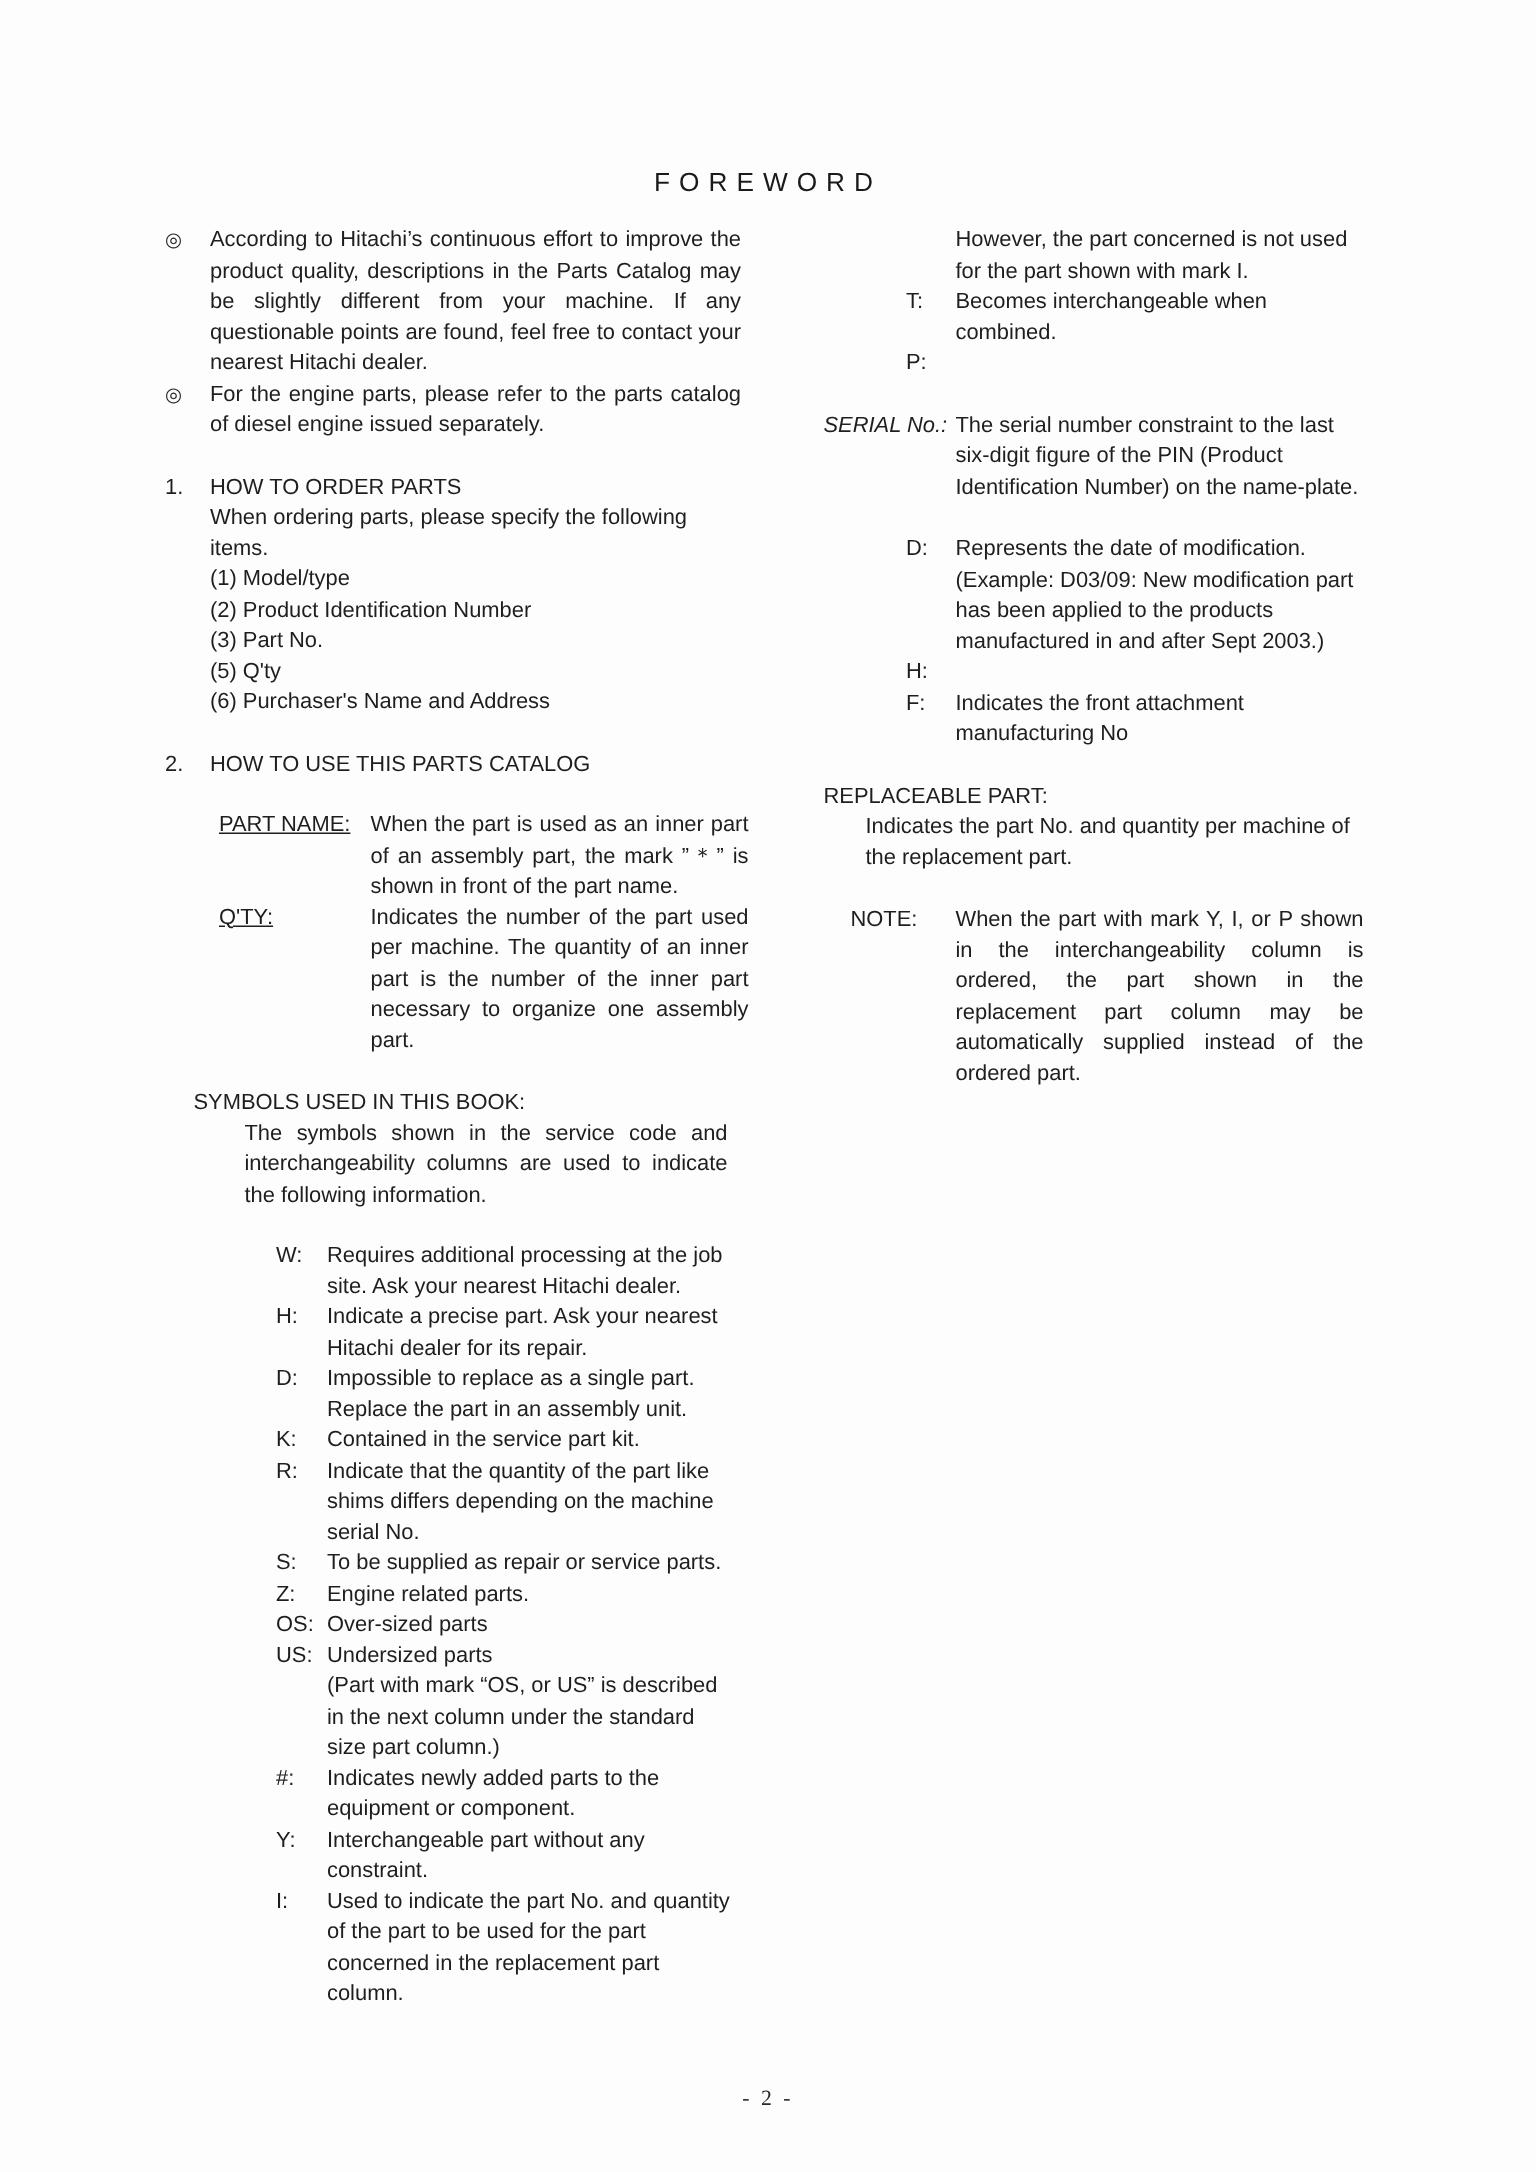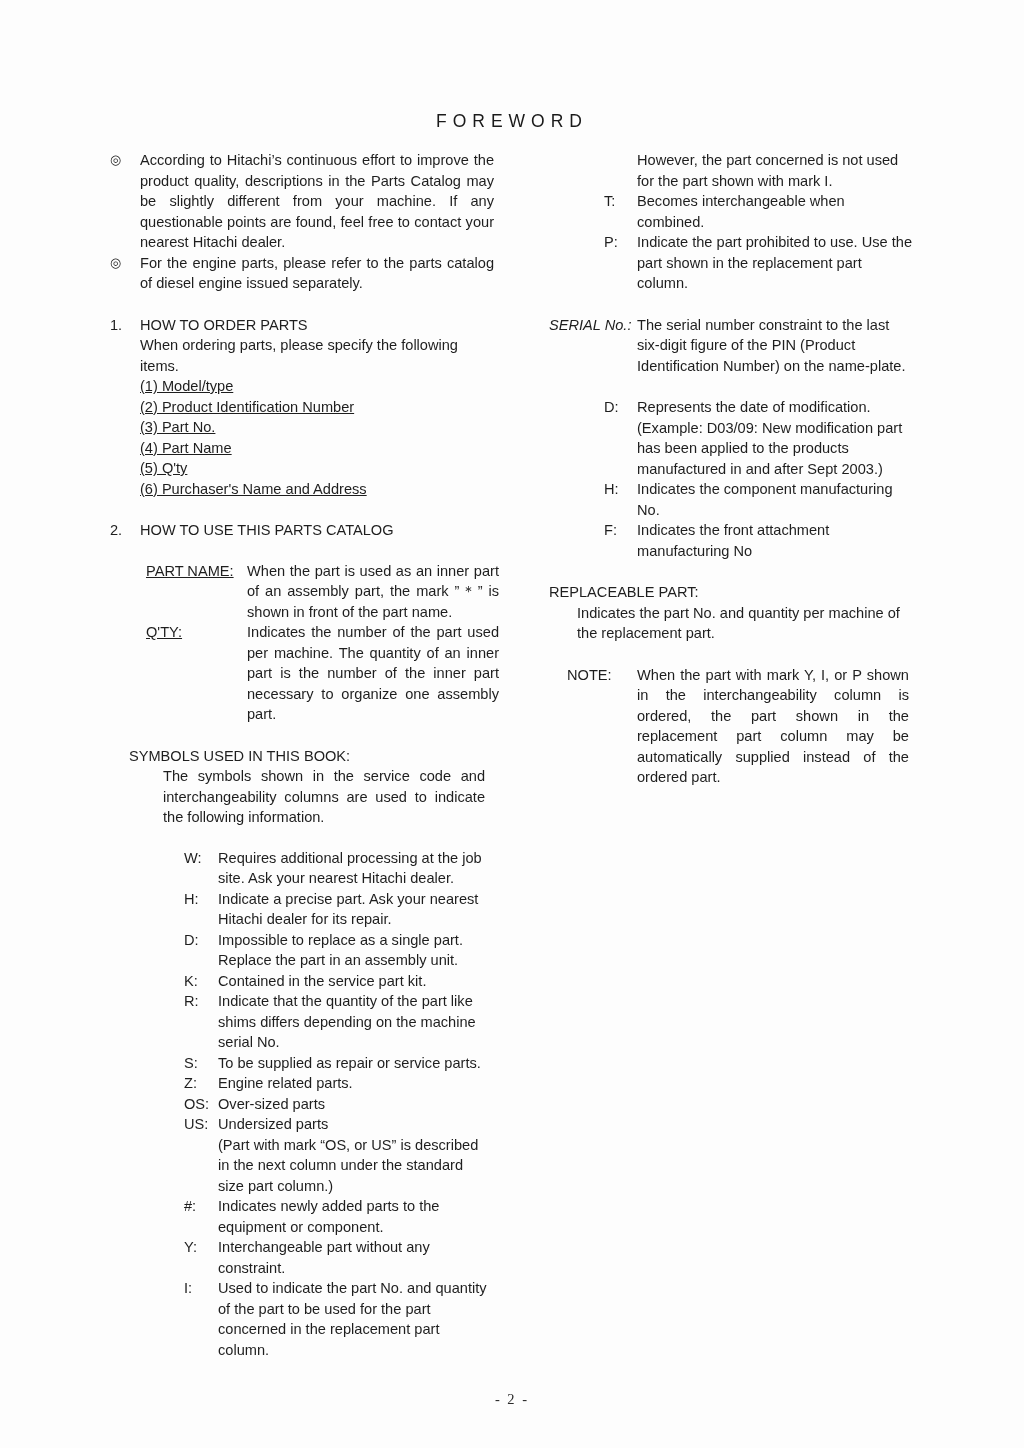--- a/index.html
+++ b/index.html
@@ -36,21 +36,21 @@
 
   
   .bullet-row { display: flex; }
   .bullet-marker { width: 30px; font-size: 13px; flex: none; }
   .bullet-text { width: 354px; flex: none; }
 
   .sec-head { display: flex; }
   .sec-num { width: 30px; flex: none; }
   .sec-title { flex: 1; }
   .intro { margin-left: 30px; width: 340px; }
-  .ordered-items { margin-left: 30px; text-decoration: underline; }
+  .ordered-items { margin-left: 30px; }
 
   .defs { margin-left: 36px; }
   .def-row { display: flex; }
   .def-label { width: 101px; flex: none; text-decoration: underline; }
   .def-text { width: 252px; flex: none; }
 
   .sym-head { margin-left: 19px; }
   .sym-intro { margin-left: 53px; width: 322px; }
   .sym-list { margin-left: 74px; }
   .sym-row { display: flex; }
@@ -103,21 +103,20 @@
 
     <div class="sec-head mt21">
       <span class="sec-num">1.</span>
       <span class="sec-title">HOW TO ORDER PARTS</span>
     </div>
     <p class="intro">When ordering parts, please specify the following items.</p>
     <div class="ordered-items">
       <div>(1) Model/type</div>
       <div>(2) Product Identification Number</div>
       <div>(3) Part No.</div>
-      <div>(4) Part Name</div>
       <div>(5) Q'ty</div>
       <div>(6) Purchaser's Name and Address</div>
     </div>
 
     <div class="sec-head mt21">
       <span class="sec-num">2.</span>
       <span class="sec-title">HOW TO USE THIS PARTS CATALOG</span>
     </div>
 
     <div class="defs mt20">
@@ -192,38 +191,33 @@
 
     <p class="cont-para">However, the part concerned is not used for the part shown with mark I.</p>
 
     <div class="code-row">
       <span class="code-label">T:</span>
       <p class="code-text">Becomes interchangeable when
 combined.</p>
     </div>
     <div class="code-row">
       <span class="code-label">P:</span>
-      <p class="code-text">Indicate the part prohibited to use. Use the
-part shown in the replacement part
-column.</p>
     </div>
 
     <div class="serial-row mt21">
       <span class="serial-label">SERIAL No.:</span>
       <p class="serial-text">The serial number constraint to the last six-digit figure of the PIN (Product Identification Number) on the name-plate.</p>
     </div>
 
     <div class="code-row mt21">
       <span class="code-label">D:</span>
       <p class="code-text">Represents the date of modification. (Example: D03/09: New modification part has been applied to the products manufactured in and after Sept 2003.)</p>
     </div>
     <div class="code-row">
       <span class="code-label">H:</span>
-      <p class="code-text">Indicates the component manufacturing
-No.</p>
     </div>
     <div class="code-row">
       <span class="code-label">F:</span>
       <p class="code-text">Indicates the front attachment
 manufacturing No</p>
     </div>
 
     <div class="mt21">
       <div>REPLACEABLE PART:</div>
       <p class="repl-text">Indicates the part No. and quantity per machine of the replacement part.</p>

